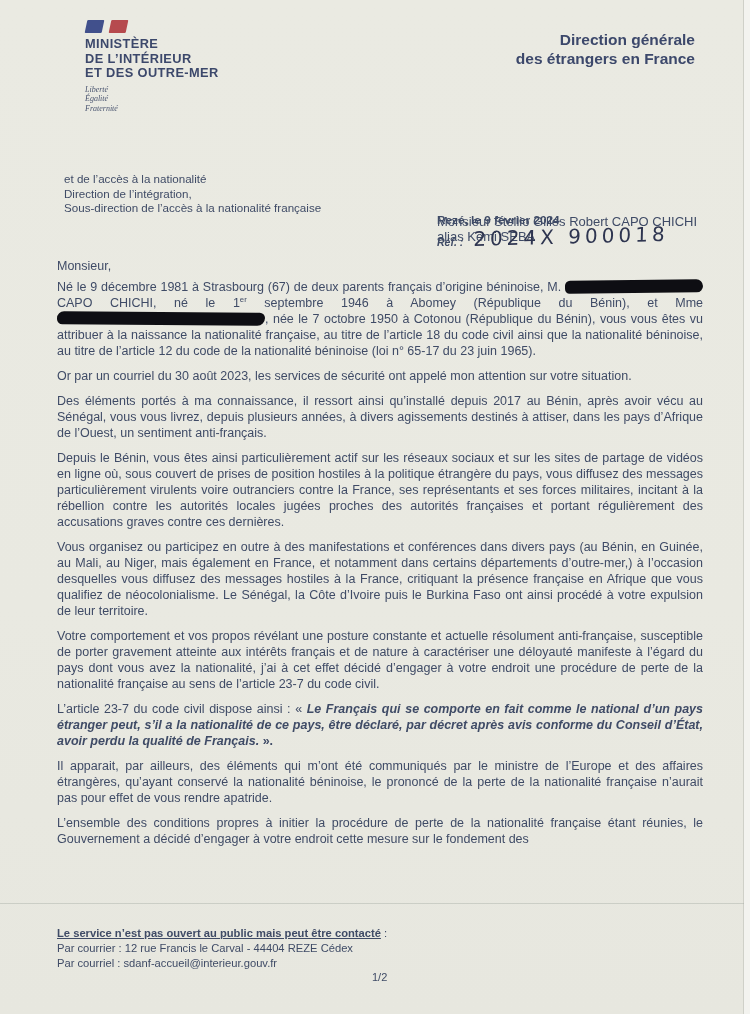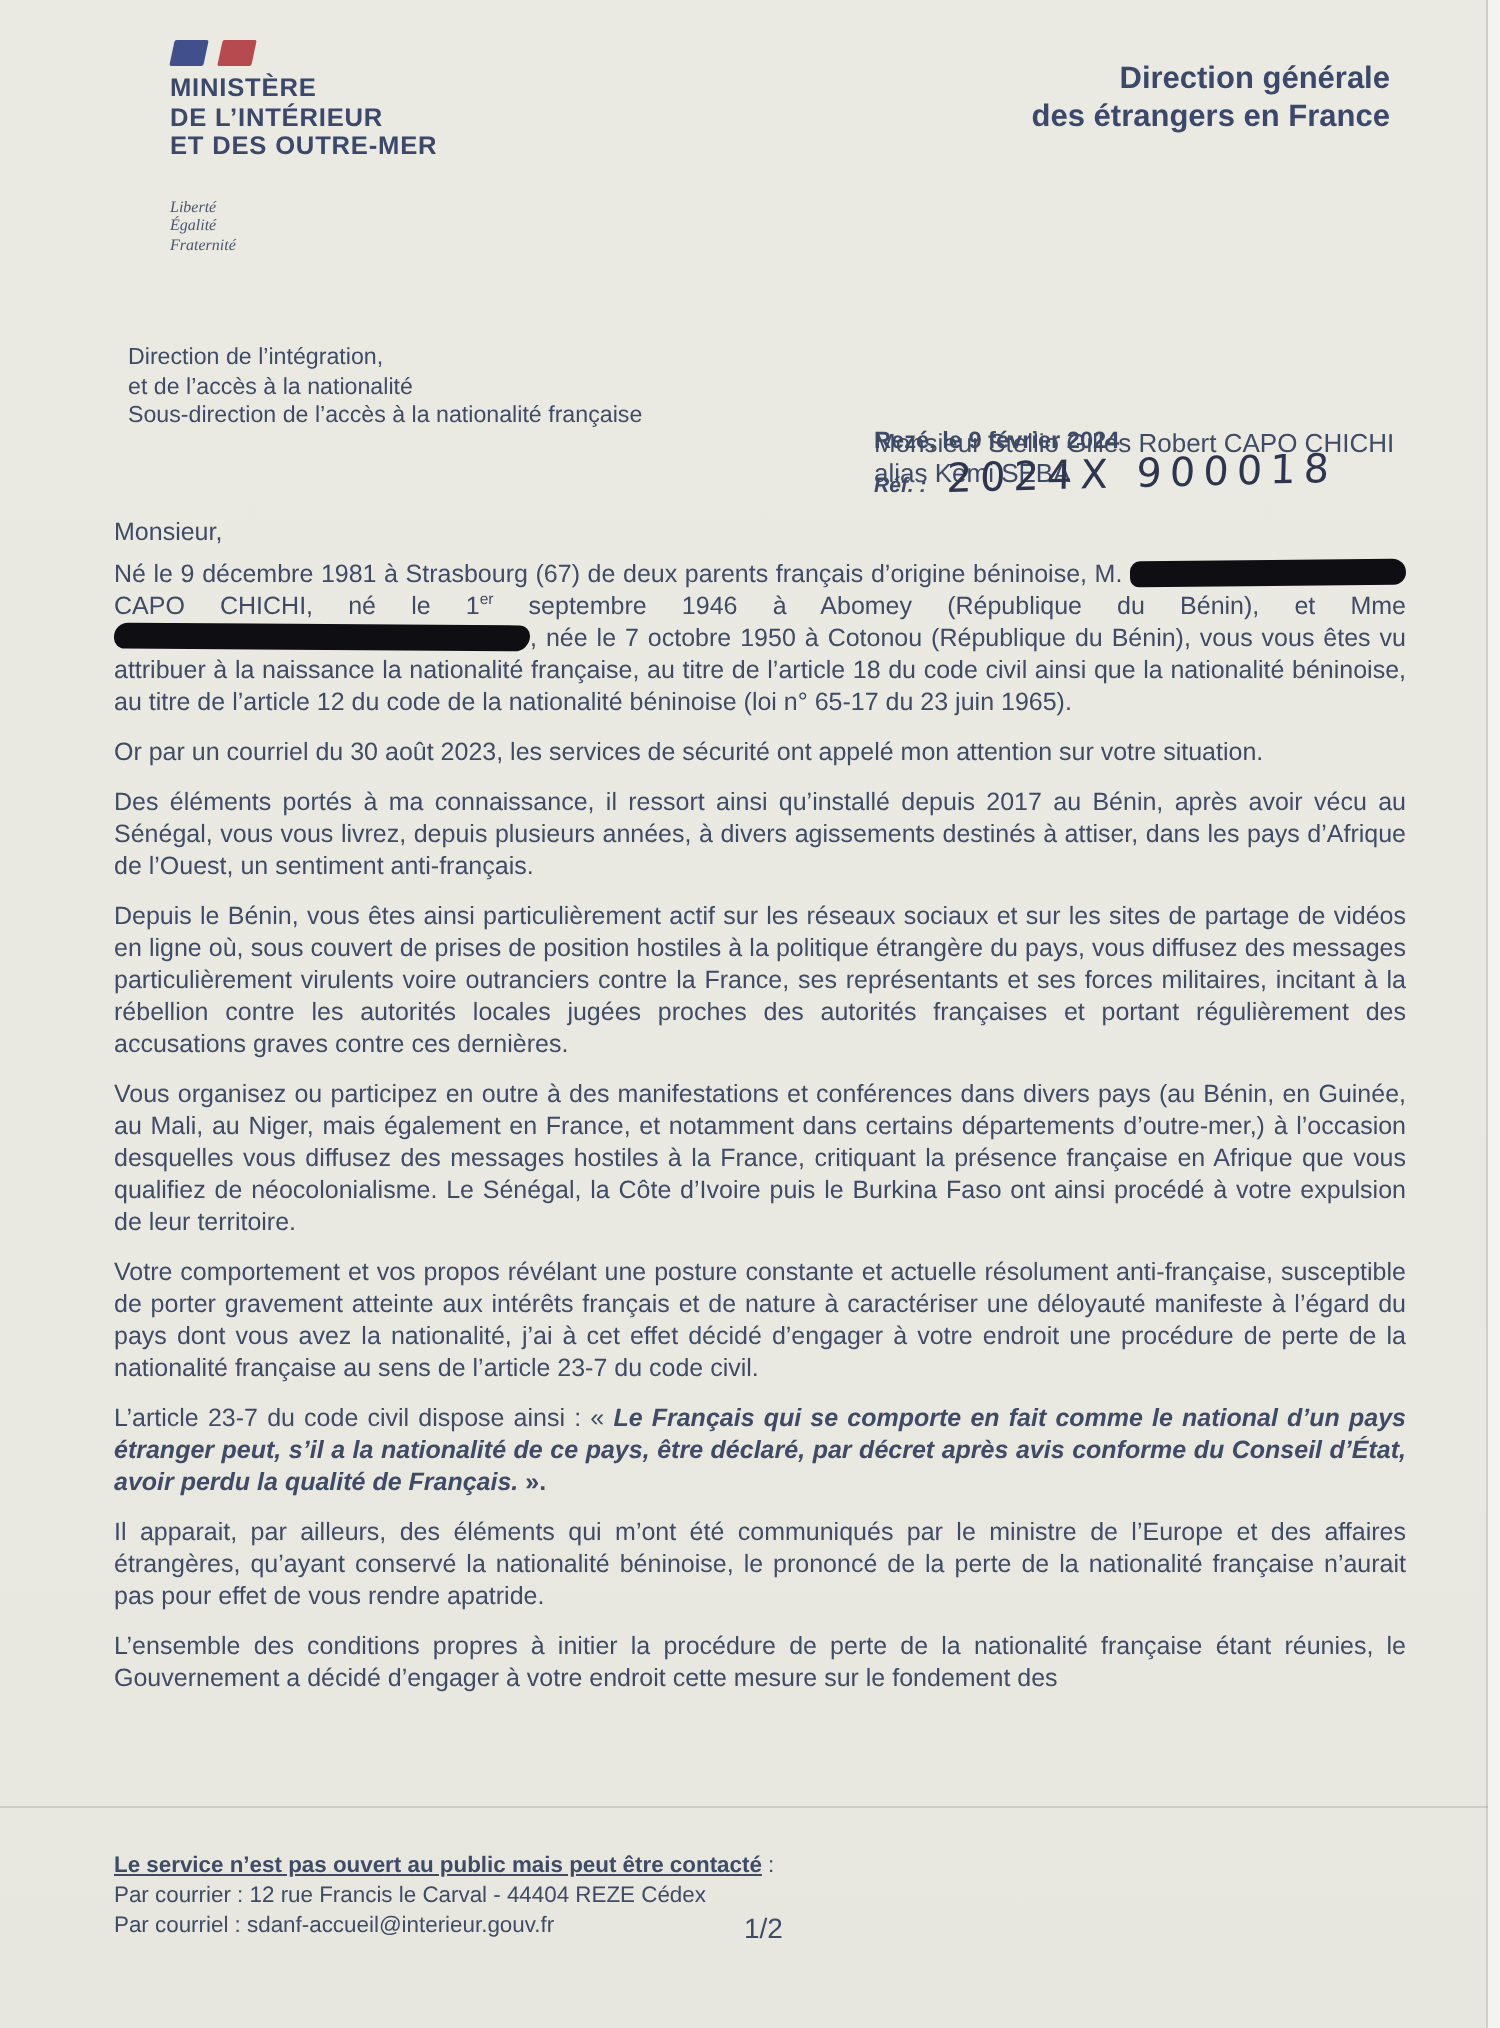--- a/index.html
+++ b/index.html
@@ -13,21 +13,21 @@
   .edge-strip{position:absolute;top:0;right:0;width:6px;height:100%;background:#f3f3ef;border-left:1px solid #cfd0c8;}
   .scan-line{position:absolute;left:0;top:903px;width:744px;height:1px;background:rgba(150,158,150,0.35);}
 
   
   .logo-block{position:absolute;left:85px;top:20px;}
   .flag{display:flex;gap:7px;height:13px;margin-bottom:4px;margin-left:1px;}
   .flag .b,.flag .r{width:17px;height:13px;transform:skewX(-12deg);border-radius:1px;}
   .flag .b{background:#41508c;}
   .flag .r{background:#b64a4e;}
   .ministry{font-weight:bold;font-size:12.8px;line-height:14.5px;letter-spacing:.4px;color:#3c486b;}
-  .motto{margin-top:18px;font-family:"Liberation Serif",serif;font-style:italic;font-size:8px;line-height:9.5px;color:#4a5570;}
+  .motto{margin-top:4px;font-family:"Liberation Serif",serif;font-style:italic;font-size:8px;line-height:9.5px;color:#4a5570;}
   .dg-block{position:absolute;right:55px;top:30px;text-align:right;font-weight:bold;font-size:15.5px;line-height:19px;color:#3c486b;}
 
   
   .sender{position:absolute;left:64px;top:172px;font-size:11.6px;line-height:14.6px;}
   .recipient{position:absolute;left:437px;top:176px;font-size:13px;line-height:14.6px;margin-top:39px;}
   .dateline{position:absolute;left:437px;top:213px;font-size:11.8px;font-weight:bold;}
   .refline{position:absolute;left:437px;top:227px;font-size:10.5px;font-style:italic;font-weight:bold;}
   .handwriting{
     display:inline-block;margin-left:10px;
     font-family:"DejaVu Sans",sans-serif;font-style:normal;font-weight:400;
@@ -42,21 +42,21 @@
   sup{font-size:.62em;vertical-align:super;line-height:0;}
   .redaction{display:inline-block;height:13px;background:#0e0e13;vertical-align:-2px;}
   .red-a{width:138px;border-radius:9px 12px 11px 8px;transform:rotate(-.6deg);}
   .red-b{width:208px;border-radius:12px 9px 13px 9px;transform:rotate(.4deg);}
   .quote{font-weight:bold;font-style:italic;}
   .quote-end{font-weight:bold;}
 
   
   .footer{position:absolute;left:57px;top:926px;font-size:11.2px;line-height:15.2px;}
   .footer .head{font-weight:bold;text-decoration:underline;text-align:center;}
-  .page-num{position:absolute;left:315px;top:31px;font-size:14px;}
+  .page-num{position:absolute;left:315px;top:44px;font-size:11px;}
 </style>
 </head>
 <body>
 
 <div class="page">
   <div class="edge-strip"></div>
 
   <div class="logo-block">
     <div class="flag">
         <span class="b"></span>
@@ -73,22 +73,22 @@
       <div>Fraternité</div>
     </div>
   </div>
 
   <div class="dg-block">
     <div>Direction générale</div>
     <div>des étrangers en France</div>
   </div>
 
   <div class="sender">
+    <div>et de l’accès à la nationalité</div>
     <div>Direction de l’intégration,</div>
-    <div>et de l’accès à la nationalité</div>
     <div>Sous-direction de l’accès à la nationalité française</div>
   </div>
 
   <div class="recipient">
     <div>Monsieur Stellio Gilles Robert CAPO CHICHI</div>
     <div>alias Kemi SEBA</div>
   </div>
 
   <div class="dateline">Rezé, le 9 février 2024</div>
   <div class="refline"><span>Réf. :</span><span class="handwriting">2024X 900018</span></div>

